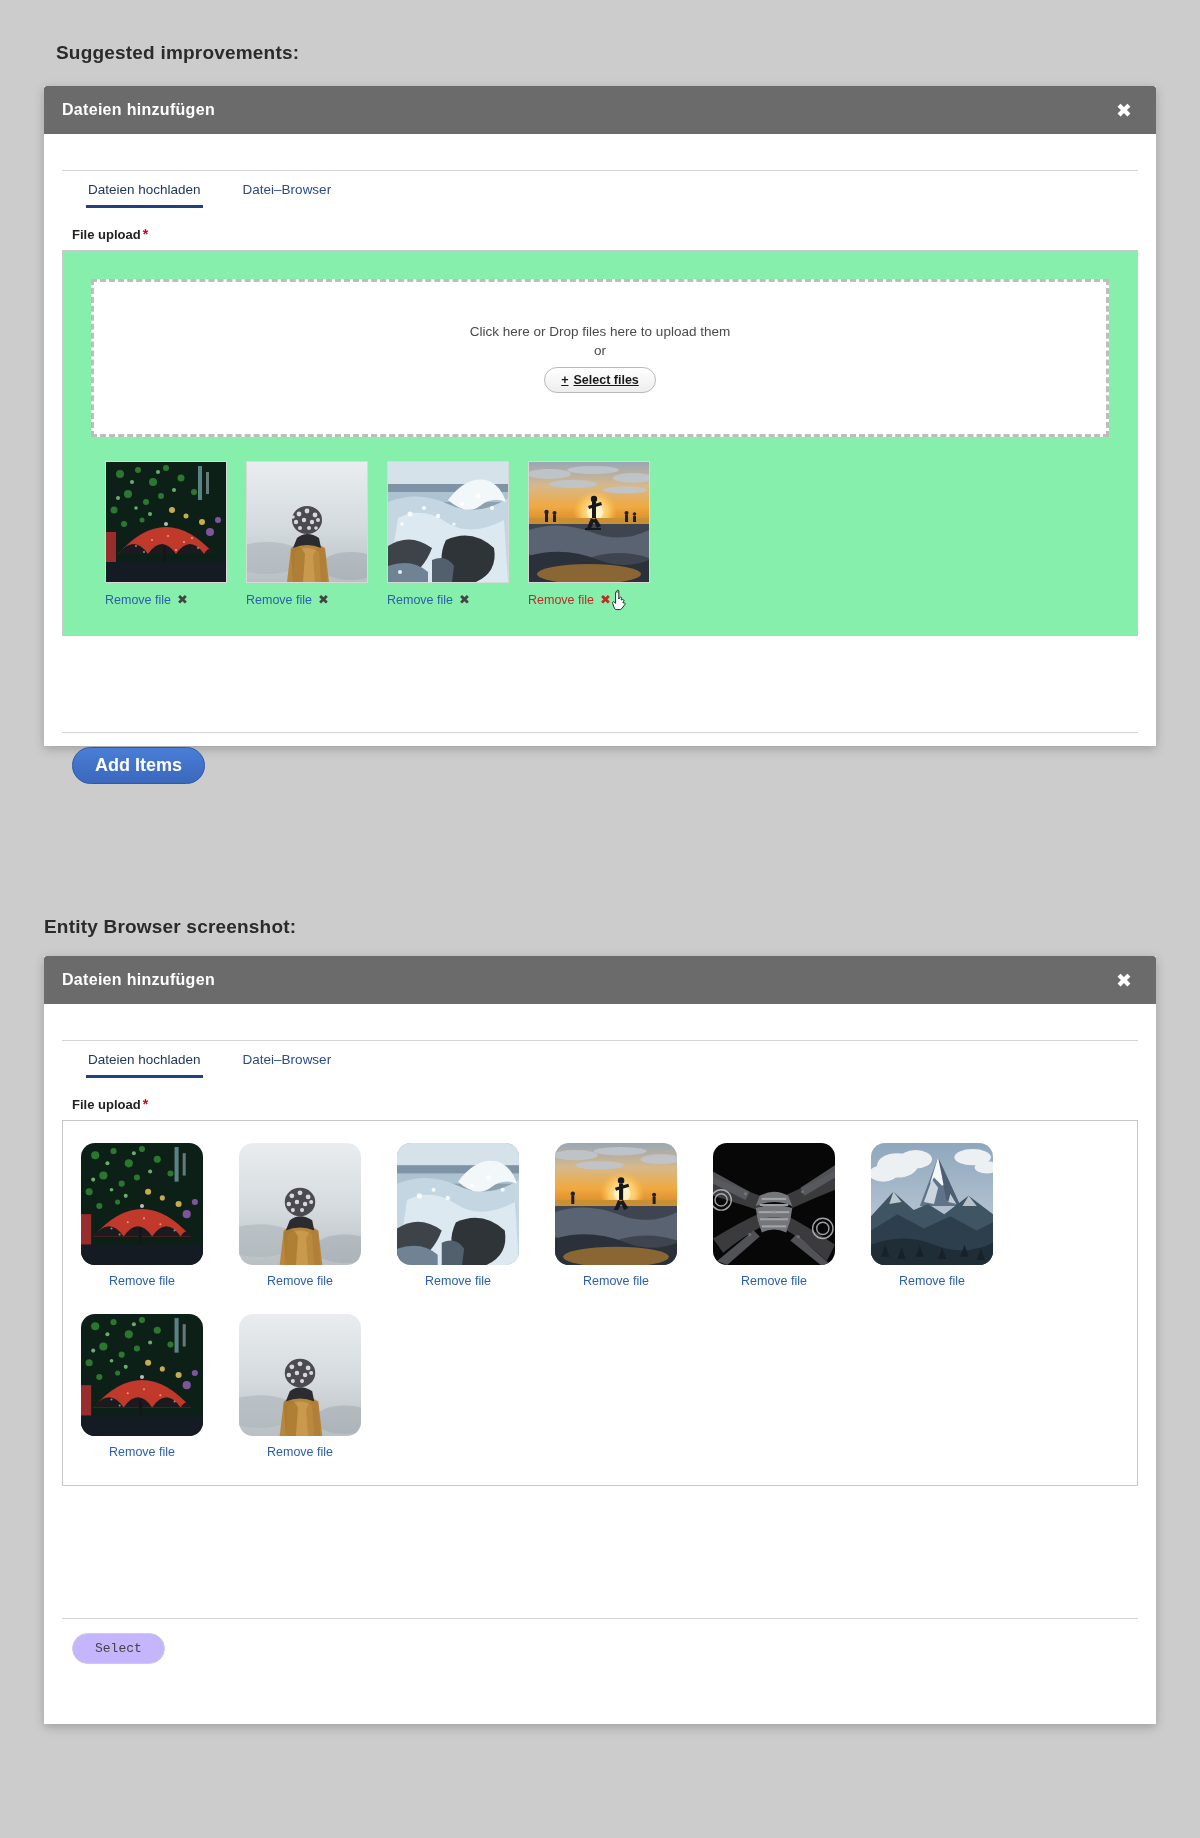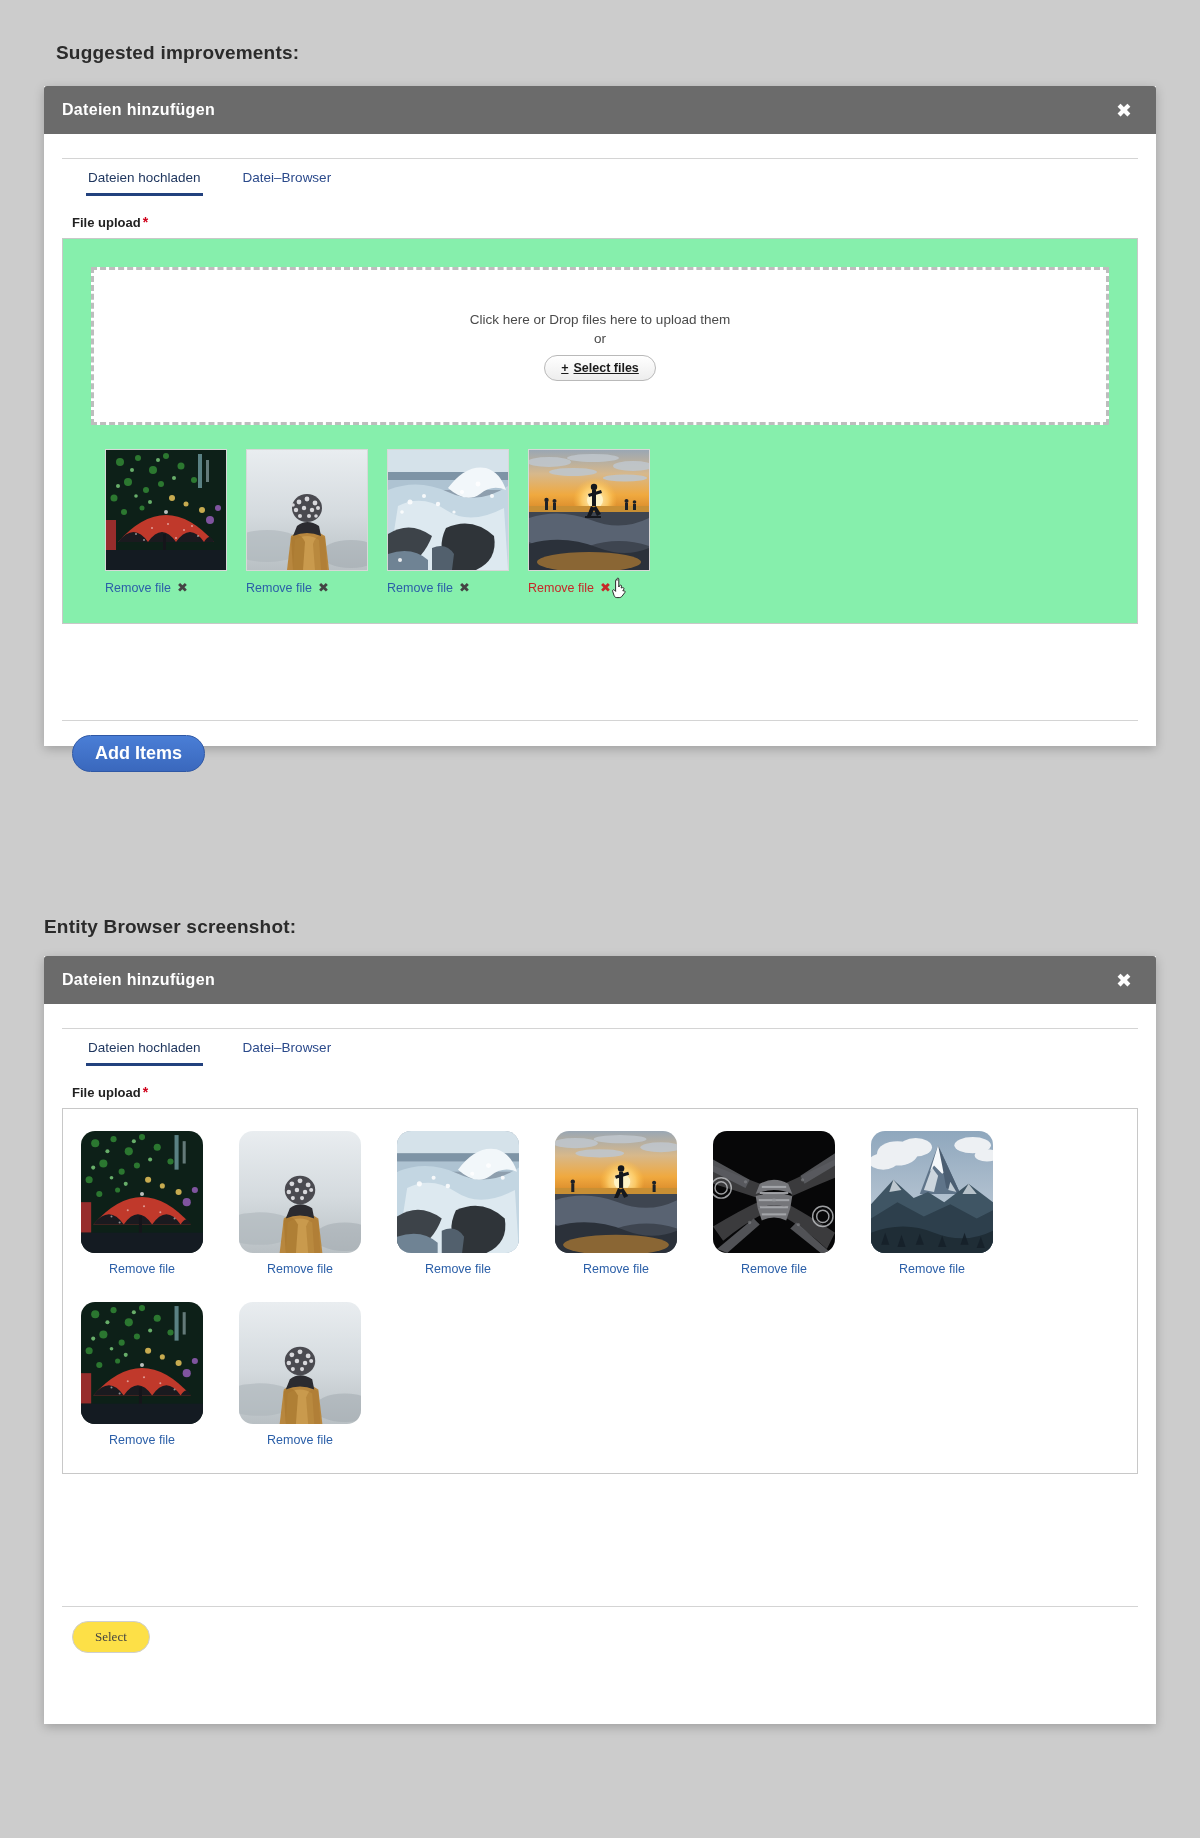--- a/index.html
+++ b/index.html
@@ -56,21 +56,21 @@
     padding: 4px 6px;
     font-family: "DejaVu Sans", sans-serif;
   }
   .dialog-body {
     padding: 0 18px;
   }
 
   
   .tabs-wrap {
     border-top: 1px solid #d4d4d4;
-    margin-top: 24px;
+    margin-top: 36px;
     padding-top: 0;
   }
   .tabs {
     display: flex;
     gap: 38px;
     padding-left: 24px;
   }
   .tab {
     font-size: 13.5px;
     color: #2b4a8b;
@@ -196,28 +196,28 @@
     border: 1px solid #2f58a5;
     border-radius: 20px;
     color: #fff;
     font-size: 18px;
     font-weight: bold;
     padding: 7px 22px;
     cursor: pointer;
     font-family: "Liberation Sans", sans-serif;
   }
   .btn-secondary {
-    background: #fde047;
+    background: #c4b5fd;
     border: 1px solid #cfcfcf;
     border-radius: 20px;
     color: #444;
     font-size: 13px;
     padding: 7px 22px;
     cursor: pointer;
-    font-family: Liberation Serif, serif;
+    font-family: Liberation Mono, monospace;
     text-align: center;
   }
 
   
   .eb-panel {
     border: 1px solid #c8c8c8;
     padding: 22px 18px 26px 18px;
     background: #fff;
   }
   .eb-grid {

